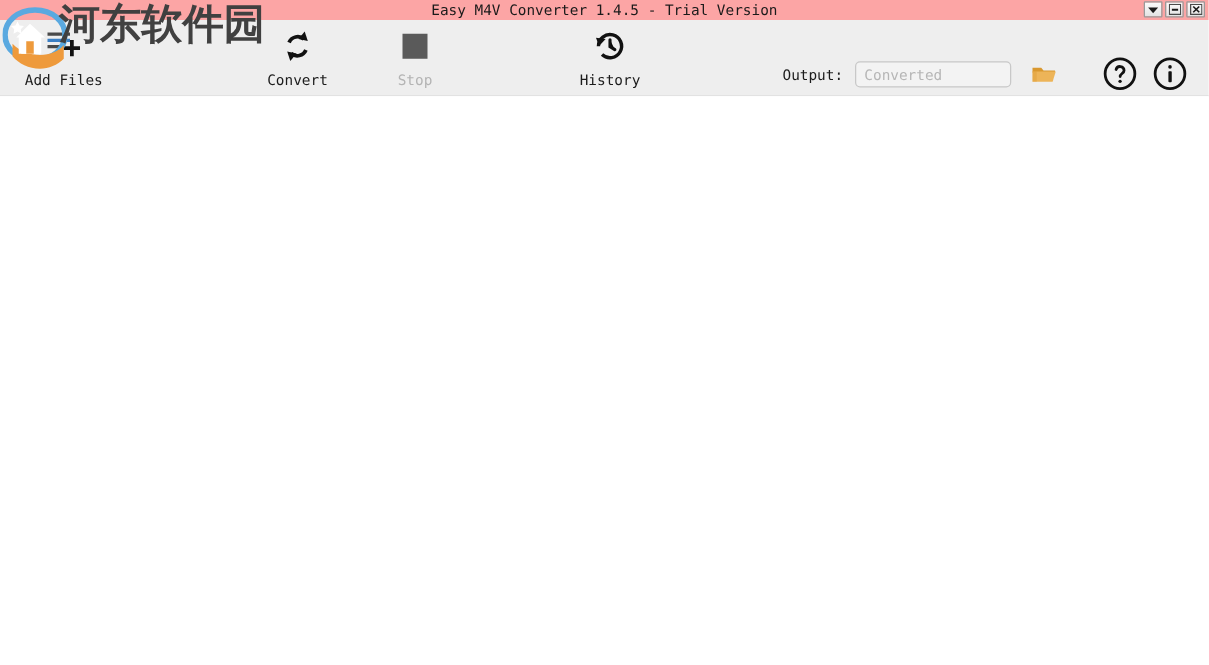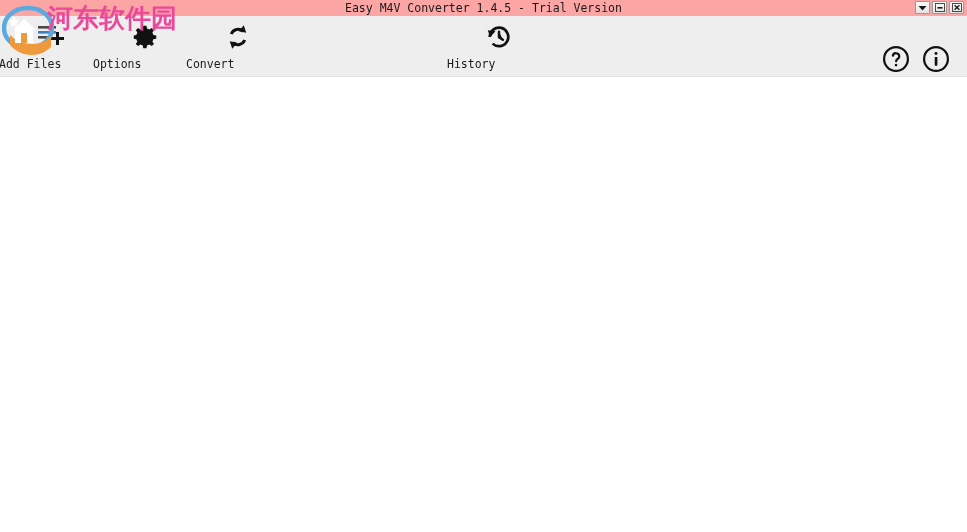--- a/index.html
+++ b/index.html
@@ -61,20 +61,21 @@
     position: absolute;
     left: 0; top: 16px;
     width: 967px; height: 61px;
     background: #eeeeee;
     border-bottom: 1px solid #e2e2e2;
     box-sizing: border-box;
   }
   .tool-btn {
     position: absolute;
     width: 104px;
+    text-align: center;
     top: 4px;
     cursor: default;
   }
   .tool-icon {
     height: 34px;
     display: flex;
     align-items: center;
     justify-content: center;
   }
   .tool-label {
@@ -83,21 +84,21 @@
     color: #1c1c1c;
     margin-top: 3px;
     white-space: nowrap;
   }
   .tool-btn.disabled .tool-label { color: #b4b4b4; }
 
   #btn-addfiles { left: -1px; }
   #btn-options  { left: 93px; }
   #btn-convert  { left: 186px; }
   #btn-stop     { left: 280px; }
-  #btn-history  { left: 447px; }
+  #btn-history  { left: 436px; }
 
   .stop-square {
     width: 20px; height: 20px;
     background: #5a5a5a;
   }
 
   
   .output-group {
     position: absolute;
     left: 626px; top: 33px;
@@ -158,24 +159,24 @@
     pointer-events: none;
   }
   .wm-logo {
     position: absolute;
     left: 2px; top: 3px;
     width: 52px; height: 56px;
   }
   .wm-cn {
     position: absolute;
     left: 47px; top: 5px;
-    font-family: Liberation Serif, serif;
-    font-size: 26px;
+    font-family: Liberation Sans, sans-serif;
+    font-size: 33px;
     font-weight: bold;
-    color: #ec4899;
+    color: #404040;
     line-height: 28px;
     letter-spacing: 0px;
     white-space: nowrap;
   }
   .wm-url {
     position: absolute;
     left: 87px; top: 40px;
     font-family: "DejaVu Serif", "Liberation Serif", serif;
     font-size: 20px;
     font-weight: bold;
@@ -221,54 +222,62 @@
           <rect x="4" y="4" width="18" height="2.6" fill="#4a4a4a"></rect>
           <rect x="4" y="9" width="18" height="2.6" fill="#3b7fc4"></rect>
           <rect x="4" y="14" width="12" height="2.6" fill="#4a4a4a"></rect>
           <rect x="22" y="10" width="3" height="13" fill="#111"></rect>
           <rect x="17" y="15" width="13" height="3" fill="#111"></rect>
         </svg>
       </div>
       <div class="tool-label">Add Files</div>
     </div>
 
-    <div class="tool-btn" id="btn-options">
-      <div class="tool-icon">
-        <svg width="30" height="30" viewBox="0 0 24 24">
-          <path fill="#111111" d="M12 8.2a3.8 3.8 0 1 0 0 7.6 3.8 3.8 0 0 0 0-7.6zm0 6a2.2 2.2 0 1 1 0-4.4 2.2 2.2 0 0 1 0 4.4z"></path>
-          <path fill="#111111" d="M21 13.3v-2.6l-2.3-.4a6.9 6.9 0 0 0-.8-1.9l1.3-1.9-1.8-1.8-1.9 1.3a6.9 6.9 0 0 0-1.9-.8L13.2 3h-2.6l-.4 2.2a6.9 6.9 0 0 0-1.9.8L6.4 4.7 4.6 6.5l1.3 1.9a6.9 6.9 0 0 0-.8 1.9L3 10.7v2.6l2.1.4c.2.7.5 1.3.8 1.9l-1.3 1.9 1.8 1.8 1.9-1.3c.6.3 1.2.6 1.9.8l.4 2.2h2.6l.4-2.2c.7-.2 1.3-.5 1.9-.8l1.9 1.3 1.8-1.8-1.3-1.9c.3-.6.6-1.2.8-1.9l2.3-.4z"></path>
-        </svg>
-      </div>
-      <div class="tool-label">Options</div>
-    </div>
 
     <div class="tool-btn" id="btn-convert">
       <div class="tool-icon">
         <svg width="30" height="30" viewBox="0 0 24 24">
           <path fill="none" stroke="#111111" stroke-width="2.4" d="M6.6 9.6a6 6 0 0 1 9.5-2.2"></path>
           <polygon fill="#111111" points="16.6,2.6 18.6,8.6 12.6,7.4"></polygon>
           <path fill="none" stroke="#111111" stroke-width="2.4" d="M17.4 14.4a6 6 0 0 1-9.5 2.2"></path>
           <polygon fill="#111111" points="7.4,21.4 5.4,15.4 11.4,16.6"></polygon>
         </svg>
       </div>
       <div class="tool-label">Convert</div>
     </div>
 
+    <div class="tool-btn disabled" id="btn-stop">
+      <div class="tool-icon">
+        <div class="stop-square"></div>
+      </div>
+      <div class="tool-label">Stop</div>
+    </div>
 
     <div class="tool-btn" id="btn-history">
       <div class="tool-icon">
         <svg width="30" height="30" viewBox="0 0 24 24">
           <path fill="none" stroke="#111111" stroke-width="2.2" d="M4.6 12a7.4 7.4 0 1 1 2.3 5.3"></path>
           <polygon fill="#111111" points="3.0,6.6 9.2,7.4 5.0,11.9"></polygon>
           <path stroke="#111111" stroke-width="2" stroke-linecap="round" d="M12 7.8v4.4l3.1 2"></path>
         </svg>
       </div>
       <div class="tool-label">History</div>
     </div>
 
+    <div class="output-group">
+      <span class="output-label">Output:</span>
+      <input class="output-input" type="text" placeholder="Converted" style="">
+      <span class="browse-btn">
+        <svg width="22" height="18" viewBox="0 0 22 18">
+          <path fill="#d9982f" d="M1 3.2h7l1.8 2.1H19v1.6H1z"></path>
+          <path fill="#edb458" d="M1 6.1h18.6l-2.5 8.3H1z"></path>
+          <path fill="#d9982f" d="M1 6.1h3.4v8.3H1z" opacity="0.35"></path>
+        </svg>
+      </span>
+    </div>
 
     <div class="right-icons">
       <span class="round-icon">
         <svg width="28" height="28" viewBox="0 0 24 24">
           <circle cx="12" cy="12" r="10.2" fill="none" stroke="#111111" stroke-width="1.9"></circle>
           <path fill="none" stroke="#111111" stroke-width="1.9" stroke-linecap="round" d="M9.3 9.1a2.8 2.8 0 0 1 5.5.7c0 1.9-2.7 2.2-2.7 4.1"></path>
           <circle cx="12.05" cy="17.2" r="1.15" fill="#111111"></circle>
         </svg>
       </span>
       <span class="round-icon">

